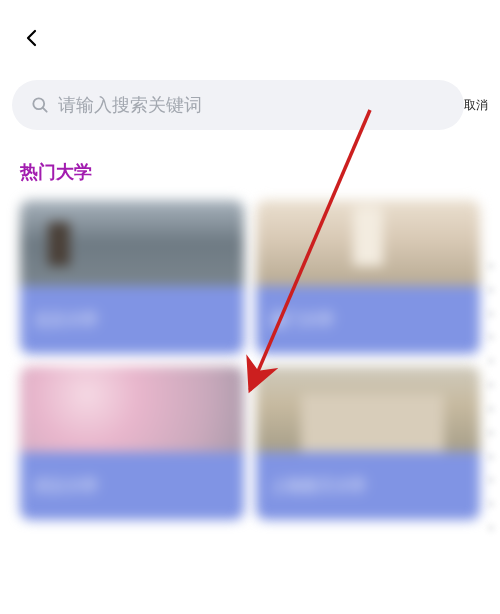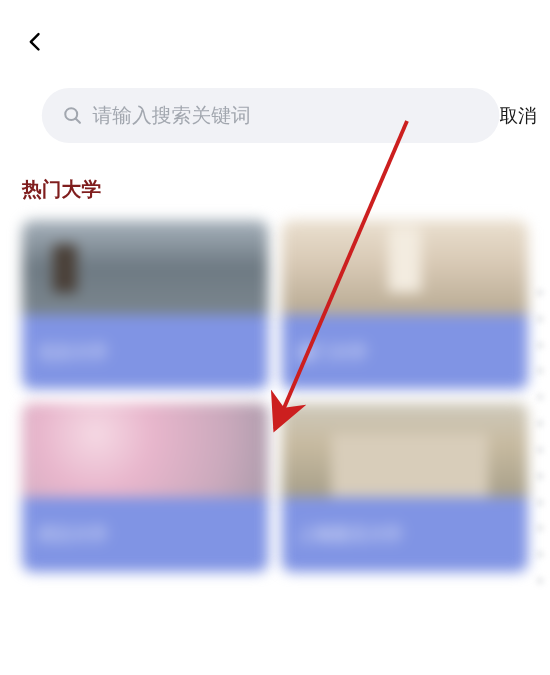--- a/index.html
+++ b/index.html
@@ -29,21 +29,21 @@
     .title {
       flex: 1;
       text-align: center;
       font-size: 22px;
       font-weight: 500;
       color: #000;
     }
     .search-row {
       display: flex;
       align-items: center;
-      padding: 10px 12px 10px 38px;
+      padding: 10px 12px 10px 12px;
     }
     .search-box {
       flex: 1;
       background: #f1f2f6;
       border-radius: 28px;
       display: flex;
       align-items: center;
       padding: 12px 18px;
       height: 50px;
     }
@@ -52,31 +52,31 @@
       height: 20px;
       margin-right: 8px;
       flex-shrink: 0;
     }
     .search-placeholder {
       color: #a2a7af;
       font-size: 18px;
     }
     .cancel-btn {
       color: #1a1a1a;
-      font-size: 17px;
+      font-size: 12px;
       cursor: pointer;
       padding-right: 0;
     }
     .section {
       padding: 20px 20px 0 20px;
     }
     .section-title {
       font-size: 18px;
       font-weight: 600;
-      color: #7f1d1d;
+      color: #a21caf;
       margin-bottom: 16px;
     }
     .grid {
       display: grid;
       grid-template-columns: 1fr 1fr;
       gap: 12px;
     }
     .card {
       border-radius: 10px;
       overflow: hidden;

